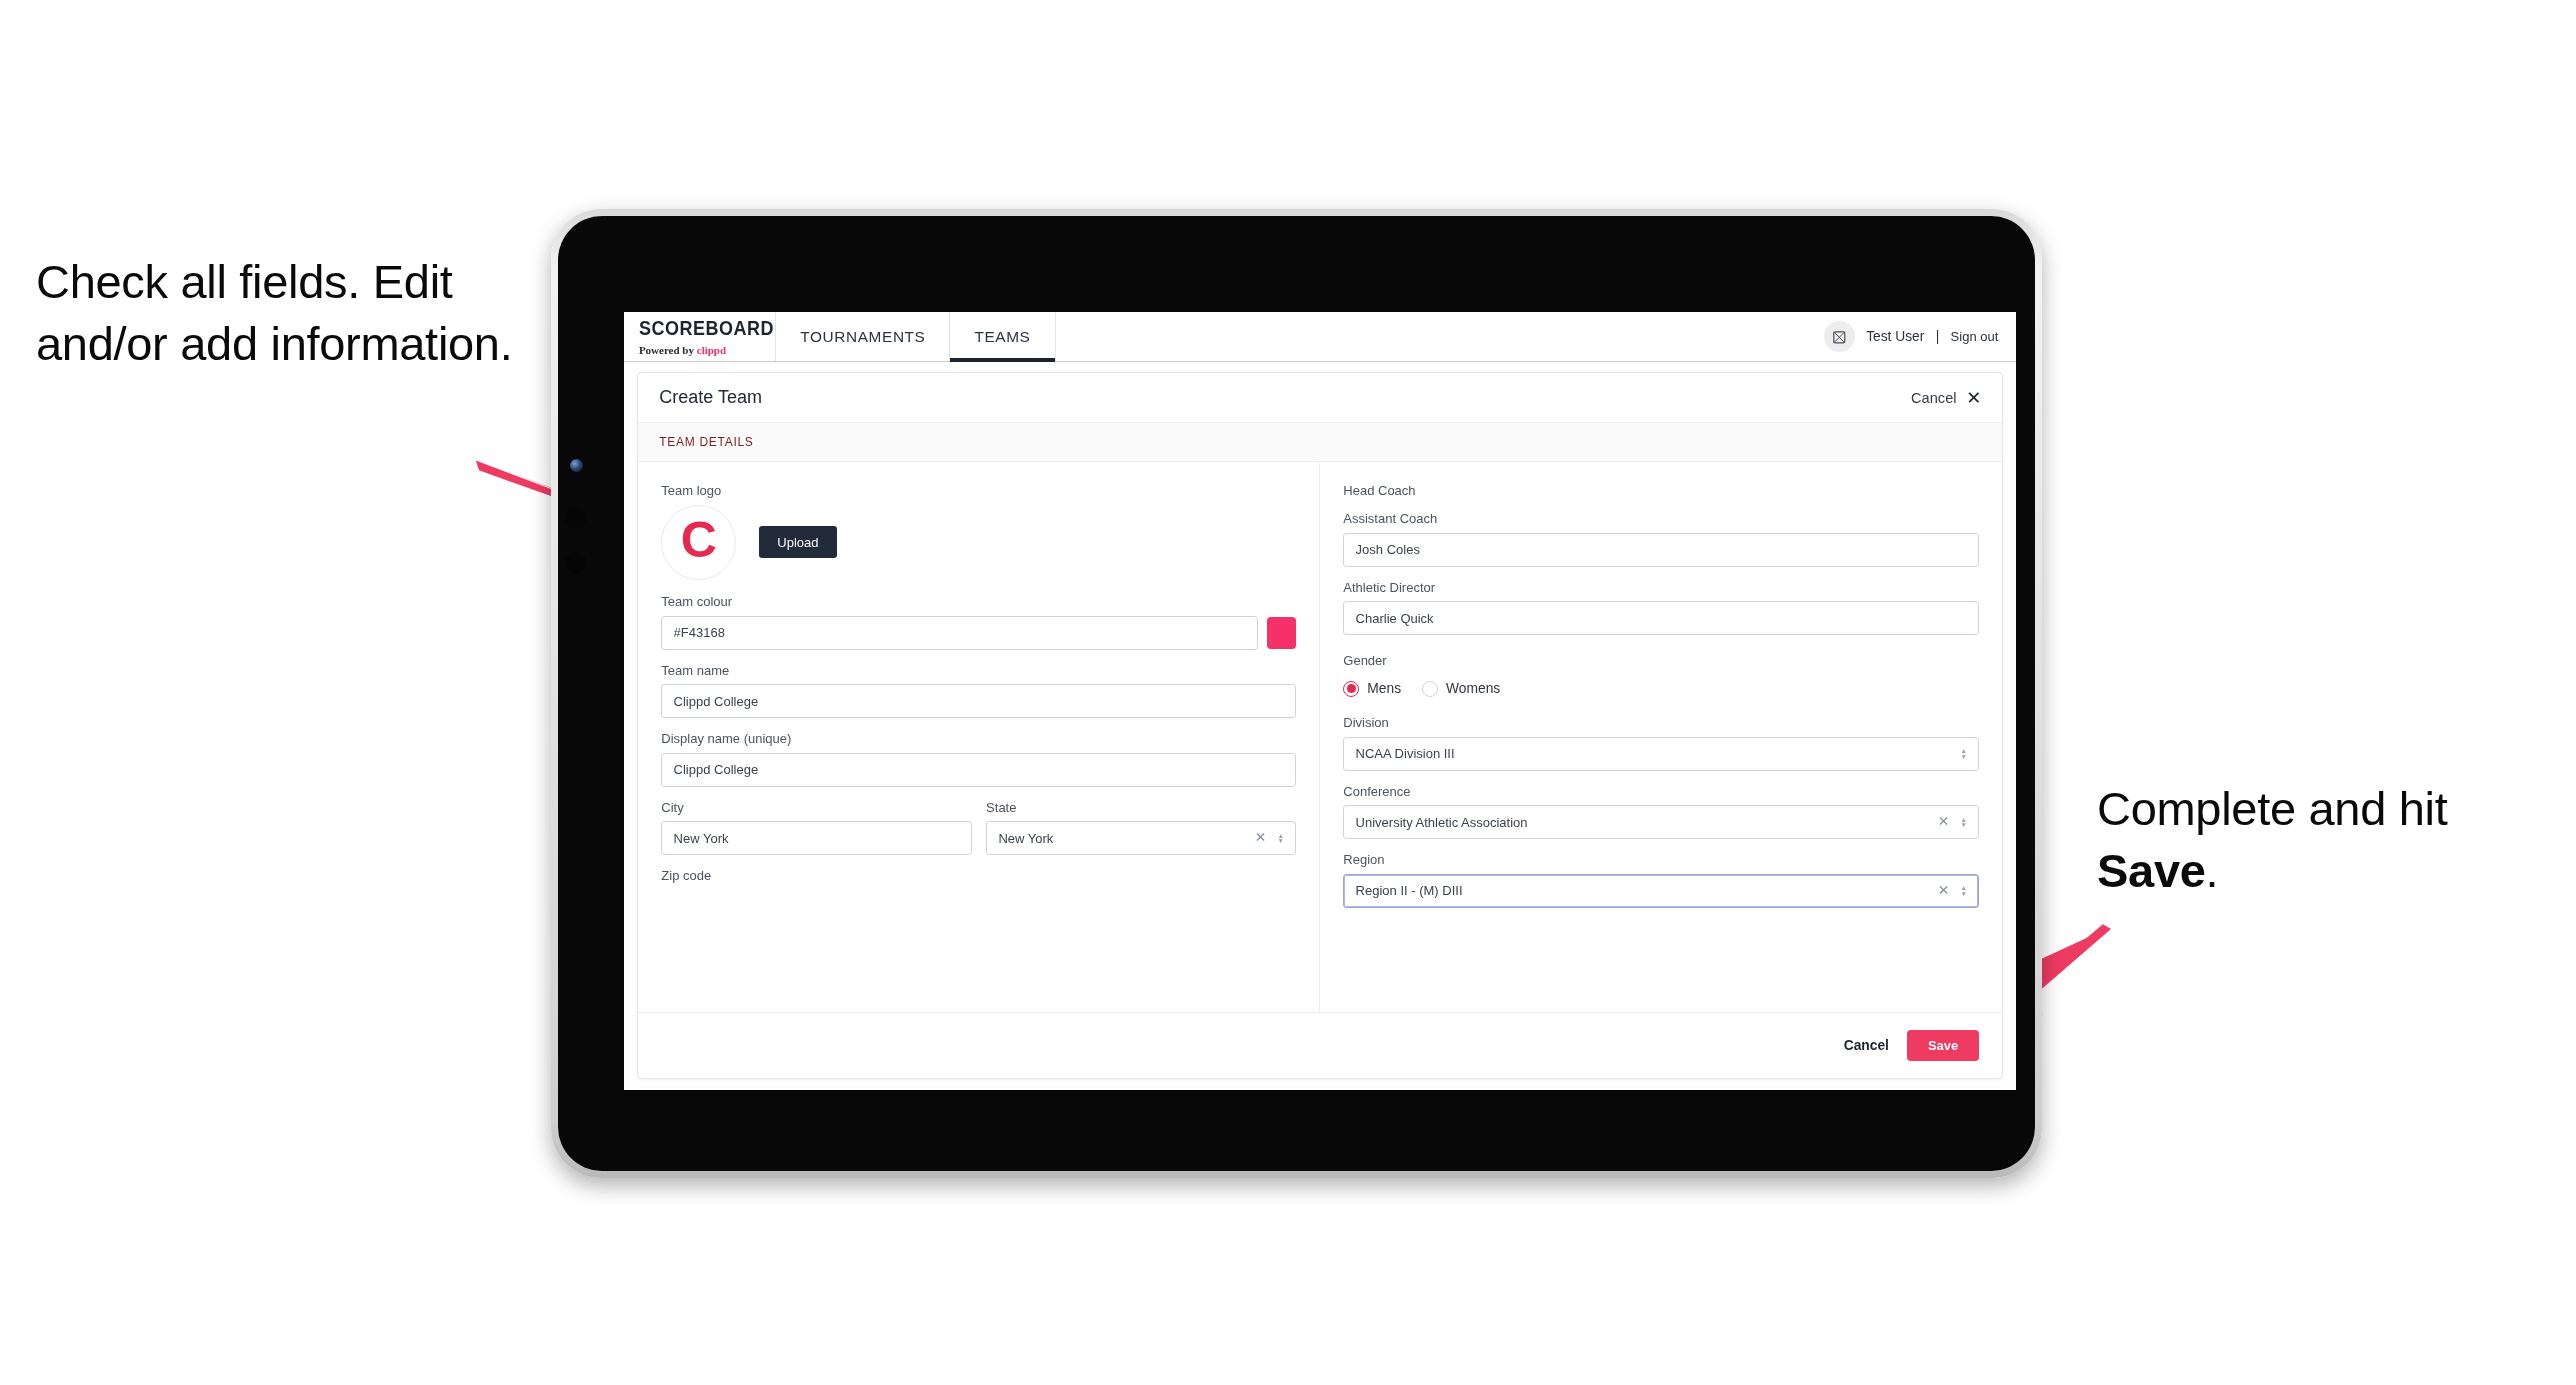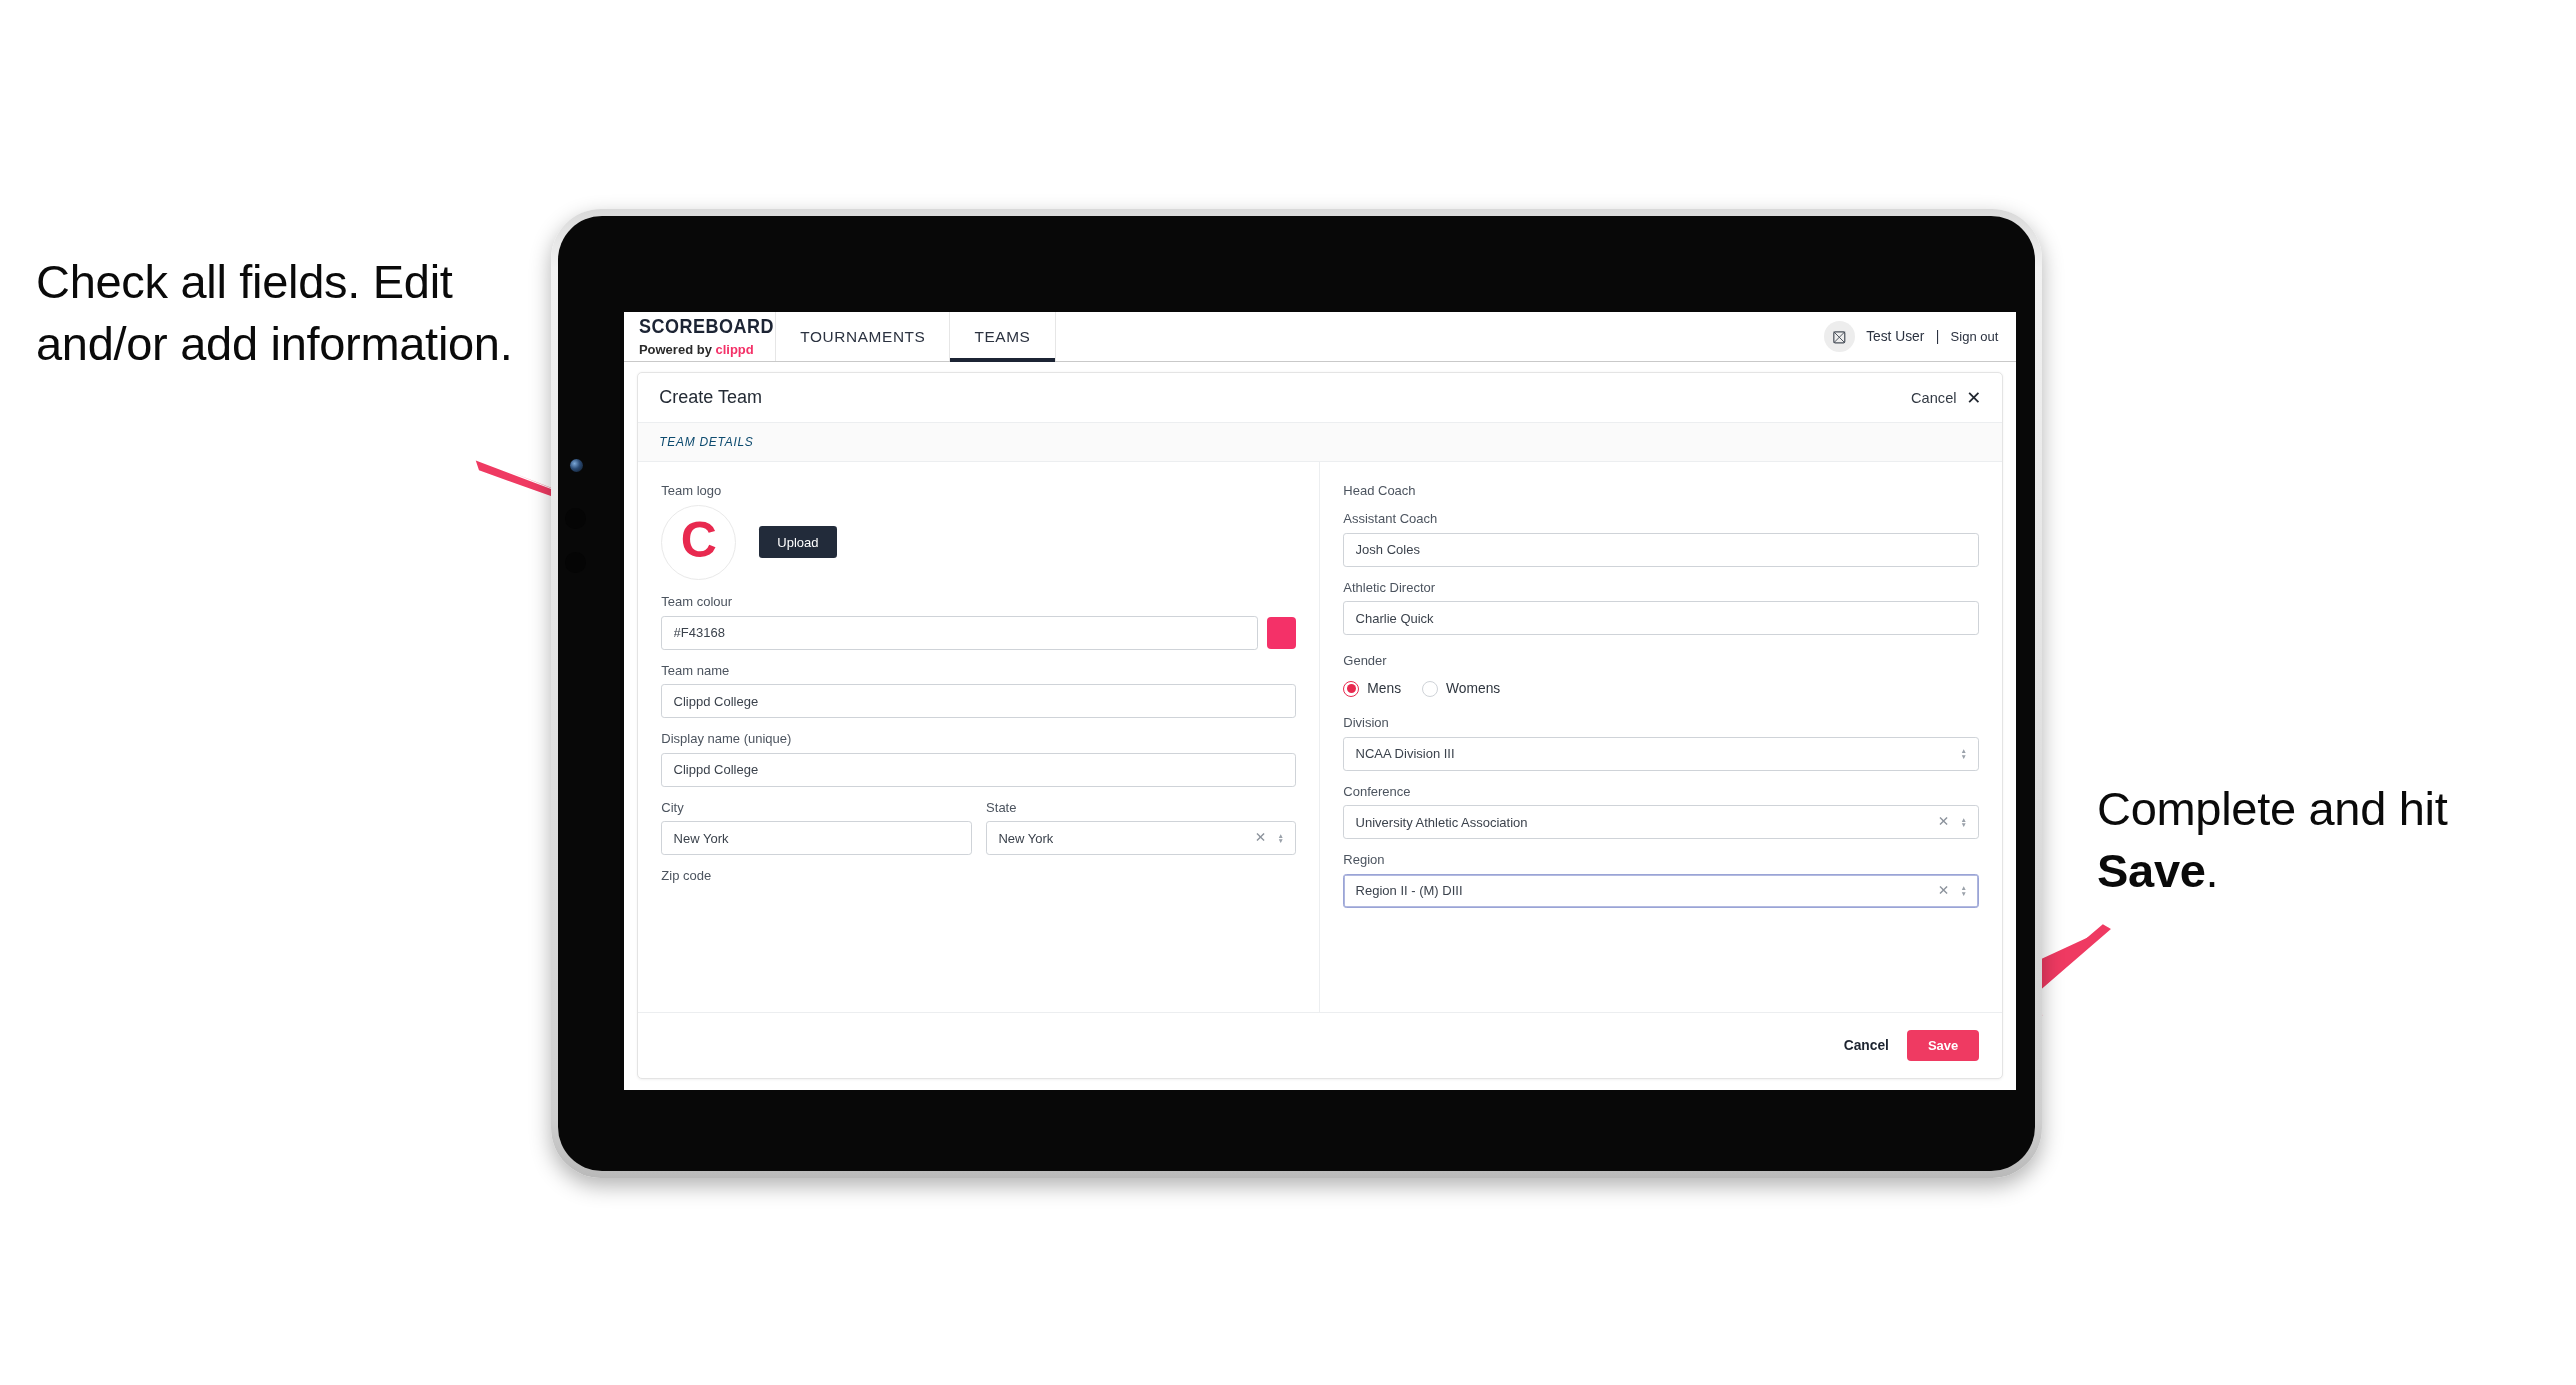--- a/index.html
+++ b/index.html
@@ -65,21 +65,21 @@
     height: 50px;
     background: #fff;
     display: flex; align-items: center;
     border-bottom: 0.8px solid #c9c9c9;
     position: relative;
   }
   .brand { width: 152px; padding-left: 14.6px; border-right: 0.8px solid #e6e6e6; height:100%;
            display:flex; flex-direction:column; justify-content:center; }
   .brand-title { font-size: 18px; font-weight: 800; letter-spacing: 0.5px; color: #1c2434;
                  font-family: "Liberation Sans", sans-serif; transform: scaleY(1.12); transform-origin:left; }
-  .brand-sub { font-size: 13px; color: #2b2b2b; margin-top: 5px; font-weight: 600; }
+  .brand-sub { font-size: 11px; color: #2b2b2b; margin-top: 5px; font-weight: 600; font-family: Liberation Serif, serif; }
   .brand-sub em { font-style: normal; color: #f43168; font-weight: 700; }
 
   .nav { display: flex; height: 100%; }
   .nav-item {
     padding: 0 24px; height: 100%;
     display: flex; align-items: center; justify-content:center;
     font-size: 15.4px; letter-spacing: 0.6px; color: #2b3240;
     border-right: 0.8px solid #e6e6e6;
     position: relative; cursor: pointer;
   }
@@ -109,21 +109,21 @@
     border-bottom: 0.8px solid #eceef0;
   }
   .card-title { font-size: 18px; color: #242b35; }
   .card-head-right { margin-left:auto; display:flex; align-items:center; gap: 9.7px; cursor:pointer; }
   .cancel-x { font-size: 14.6px; color: #333a44; }
   .x-glyph { font-size: 18px; line-height: 1; color: #20262f; font-weight: 400; }
 
   .section-bar {
     height: 39px; background: #fafafa; border-bottom: 0.8px solid #eceef0;
     display:flex; align-items:center; padding: 0 21px;
-    font-size: 12px; letter-spacing: 0.7px; color: #0c4a6e; font-style: italic;
+    font-size: 12px; letter-spacing: 0.7px; color: #7f1d1d;
   }
 
   .body { flex: 1; display: flex; min-height: 0; }
   .col { padding: 21px 23px 0 23px; }
   .col-left  { width: 50%; border-right: 0.8px solid #eceef0; }
   .col-right { width: 50%; }
 
   .fld { margin-bottom: 13px; }
   .lbl { font-size: 13px; color: #4c545f; margin-bottom: 6.5px; display:block; }
   .inp {

